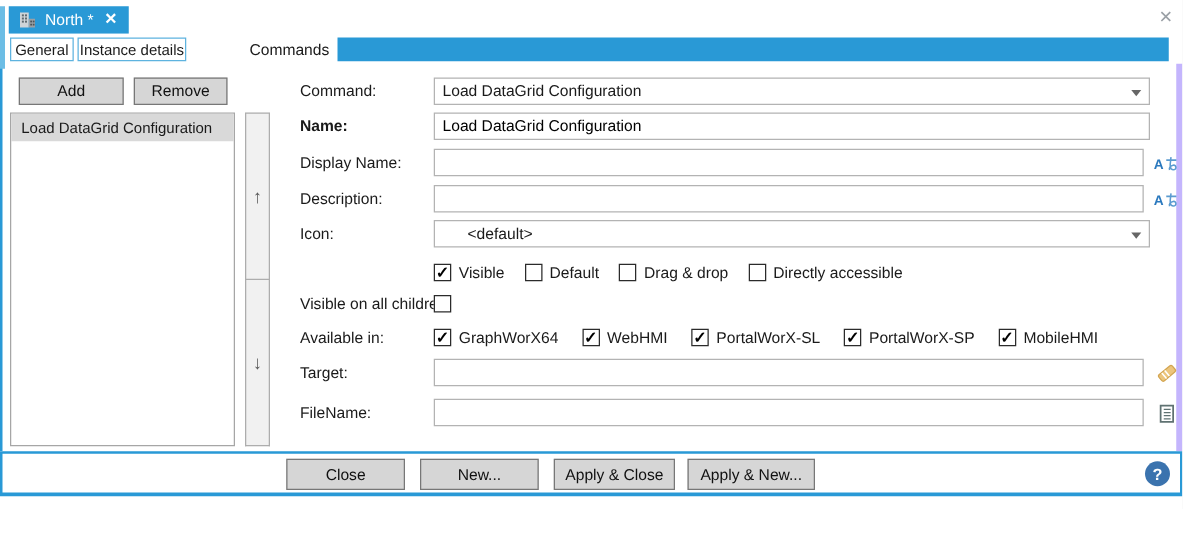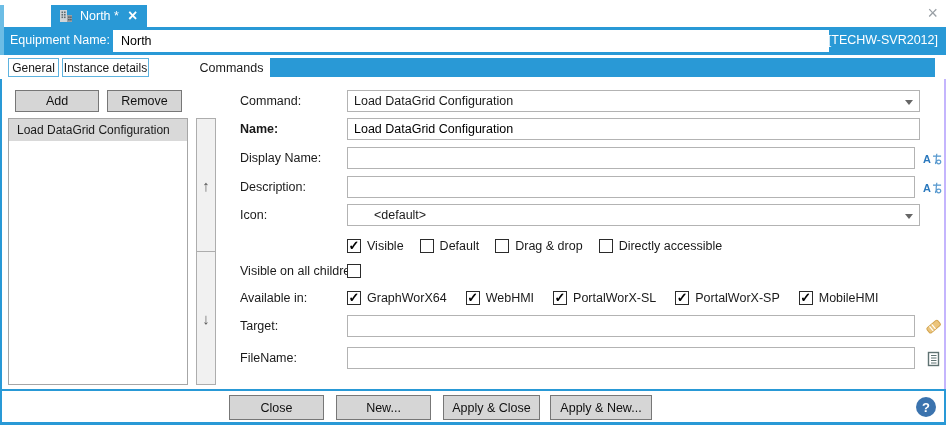--- a/index.html
+++ b/index.html
@@ -1,21 +1,21 @@
 <!DOCTYPE html>
 <html><head>
 <meta charset="utf-8">
 <style>
   * { margin:0; padding:0; box-sizing:border-box; }
   html,body { background:#f5f5f5; }
   body { font-family:"Liberation Sans", sans-serif; font-size:12px; color:#1a1a1a; }
   .window { position:relative; width:946px; height:432px; background:#ffffff; overflow:hidden; }
 
   
-  .doc-tab-row { position:relative; height:27px; background:#ffffff;margin-left:44px; }
+  .doc-tab-row { position:relative; height:27px; background:#ffffff; }
   .left-strip { position:absolute; left:0; top:5px; width:4px; height:50px; background:#6cbde5; z-index:5; }
   .doc-tab { position:absolute; left:7px; top:5px; height:22px; background:#2999d6; color:#fff;
              display:flex; align-items:center; padding:0 10px 0 8px; gap:7px; cursor:default; }
   .doc-tab-title { font-size:12.5px; }
   .doc-tab-close { font-size:16px; font-weight:bold; line-height:14px; margin-left:2px; cursor:pointer; }
   .win-close { position:absolute; right:8px; top:4px; font-size:18px; line-height:18px; color:#9aa0a6; cursor:pointer; }
 
   
   .equip-row { position:relative; height:28px; background:#2999d6; }
   .equip-label { position:absolute; left:10px; top:6px; color:#ffffff; font-size:12.5px; }
@@ -29,21 +29,21 @@
   .tab { position:absolute; top:3px; height:19px; background:#ffffff; border:1px solid #5eb3df;
          display:flex; align-items:center; justify-content:center; font-size:12px; cursor:pointer; }
   .tab.active { top:1px; height:23px; border:none; z-index:3; font-size:12.5px; }
   .tab-general { left:8px; width:51px; }
   .tab-instance { left:62px; width:87px; }
   .tab-commands { left:152px; width:77px;margin-left:41px; }
   .tab-plus { left:233px; width:21px; color:#4b9e6c; font-weight:bold; }
 
   
   .content { position:relative; height:310px; background:#ffffff;
-             border-left:2px solid #2999d6; border-right:2px solid #c4b5fd; }
+             border-left:2px solid #2999d6; border-right:5px solid #c4b5fd; }
   .btn { background:#d6d6d6; border:1px solid #777777; font-family:"Liberation Sans",sans-serif;
          font-size:12.5px; color:#111; display:flex; align-items:center; justify-content:center; cursor:pointer; }
   .add-btn { position:absolute; left:13px; top:11px; width:84px; height:22px; }
   .remove-btn { position:absolute; left:105px; top:11px; width:75px; height:22px; }
   .listbox { position:absolute; left:6px; top:39px; width:180px; height:267px; background:#ffffff; border:1px solid #a6a6a6; }
   .list-item { height:22px; line-height:22px; padding-left:8px; font-size:12px; cursor:pointer;
                white-space:nowrap; overflow:hidden; }
   .list-item.selected { background:#d9d9d9; }
   .arrow-col { position:absolute; left:194px; top:39px; width:20px; height:267px; display:flex; flex-direction:column; }
   .arrow-btn { flex:1; background:#f1f1f1; border:1px solid #adadad; display:flex; align-items:center;
@@ -100,25 +100,20 @@
             <rect x="11.2" y="10" width="1.4" height="1.4" fill="#4c5459"></rect>
         </svg>
       </span>
       <span class="doc-tab-title">North *</span>
       <span class="doc-tab-close">×</span>
     </div>
     <span class="win-close">×</span>
   </div>
   <div class="left-strip"></div>
 
-  <div class="equip-row">
-    <span class="equip-label">Equipment Name:</span>
-    <input class="equip-input" type="text" value="North" style="">
-    <span class="server-label">[TECHW-SVR2012]</span>
-  </div>
 
   <div class="tabstrip">
     <div class="tab-filler"></div>
     <div class="tab tab-general">General</div>
     <div class="tab tab-instance">Instance details</div>
     <div class="tab active tab-commands">Commands</div>
     <div class="tab tab-plus">+</div>
   </div>
 
   <div class="content">

